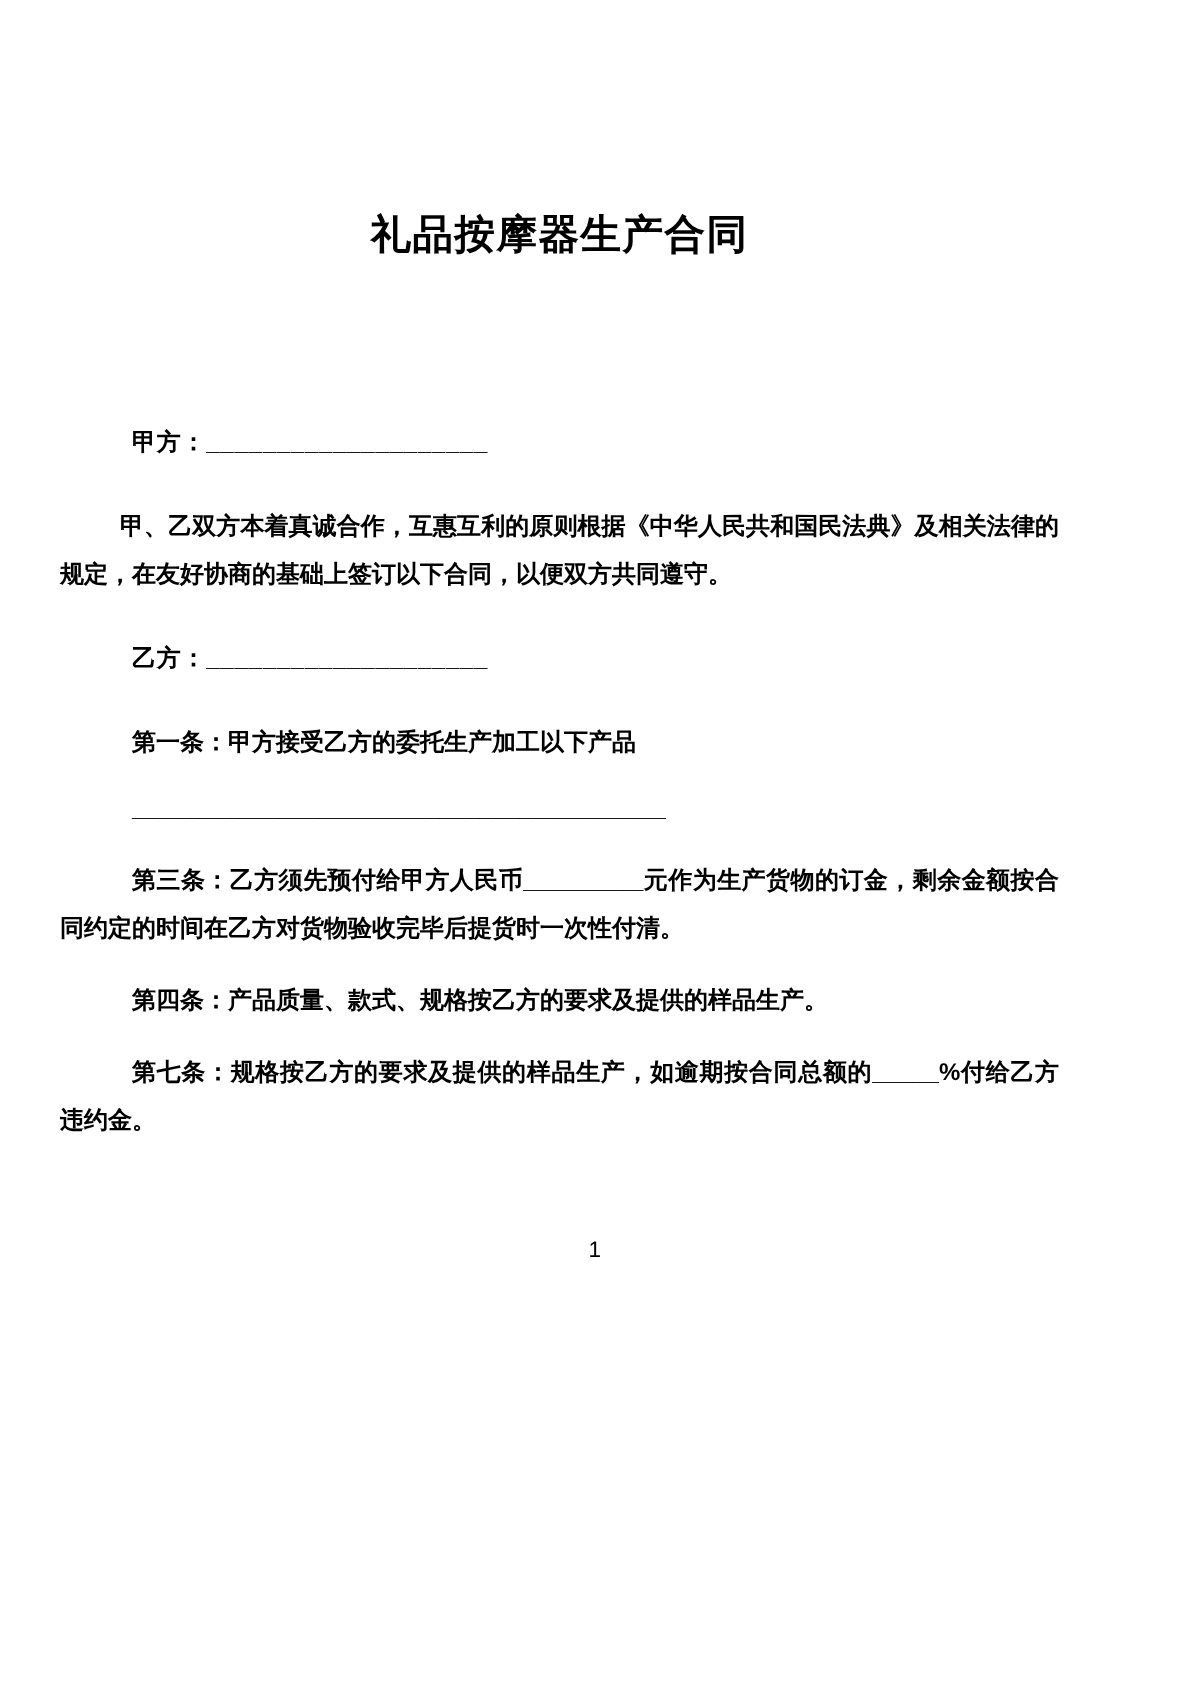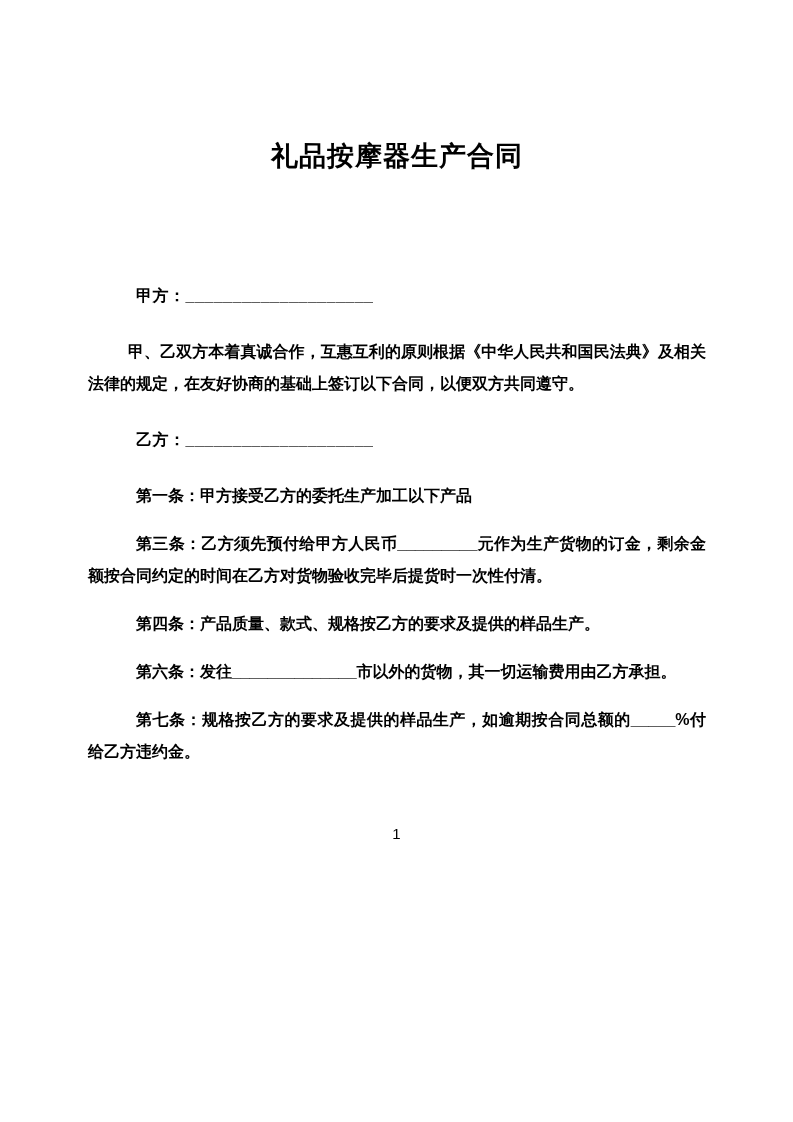--- a/index.html
+++ b/index.html
@@ -3,21 +3,21 @@
 <meta charset="utf-8">
 <style>
   html, body { margin: 0; padding: 0; background: #ffffff; }
   .page {
     position: relative;
     width: 793px;
     height: 888px;
     margin: 0 auto;
     background: #ffffff;
     box-sizing: border-box;
-    padding: 0 87px 0 88px;
+    padding: 0 87px 0 40px;
     font-family: "Liberation Sans", sans-serif;
     font-weight: 700;
     color: #000000;
     overflow: hidden;
   }
   .doc-title {
     margin: 138px 0 0 0;
     font-size: 27px;
     line-height: 36px;
     text-align: center;
@@ -57,26 +57,26 @@
   <h1 class="doc-title">礼品按摩器生产合同</h1>
 
   <p class="para mt-party-a party-line">甲方：____________________</p>
 
   <p class="para preamble mt24">甲、乙双方本着真诚合作，互惠互利的原则根据《中华人民共和国民法典》及相关法律的规定，在友好协商的基础上签订以下合同，以便双方共同遵守。</p>
 
   <p class="para mt24 party-line">乙方：____________________</p>
 
   <p class="para mt24">第一条：甲方接受乙方的委托生产加工以下产品</p>
 
+  <p class="para mt12 blank-line">________________________________________</p>
 
 
   <p class="para">第三条：乙方须先预付给甲方人民币_________元作为生产货物的订金，剩余金额按合同约定的时间在乙方对货物验收完毕后提货时一次性付清。</p>
 
   <p class="para">第四条：产品质量、款式、规格按乙方的要求及提供的样品生产。</p>
 
 
-  <p class="para">第六条：发往______________市以外的货物，其一切运输费用由乙方承担。</p>
 
   <p class="para">第七条：规格按乙方的要求及提供的样品生产，如逾期按合同总额的_____%付给乙方违约金。</p>
 
   <div class="page-number">1</div>
 
 </div>
 
 </body></html>

